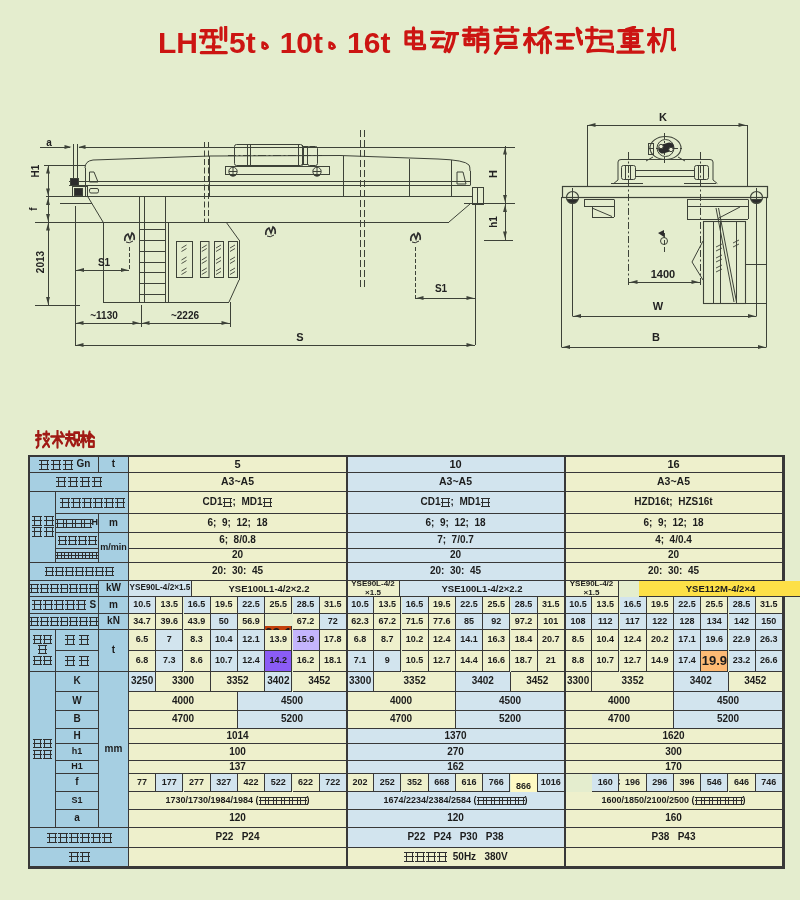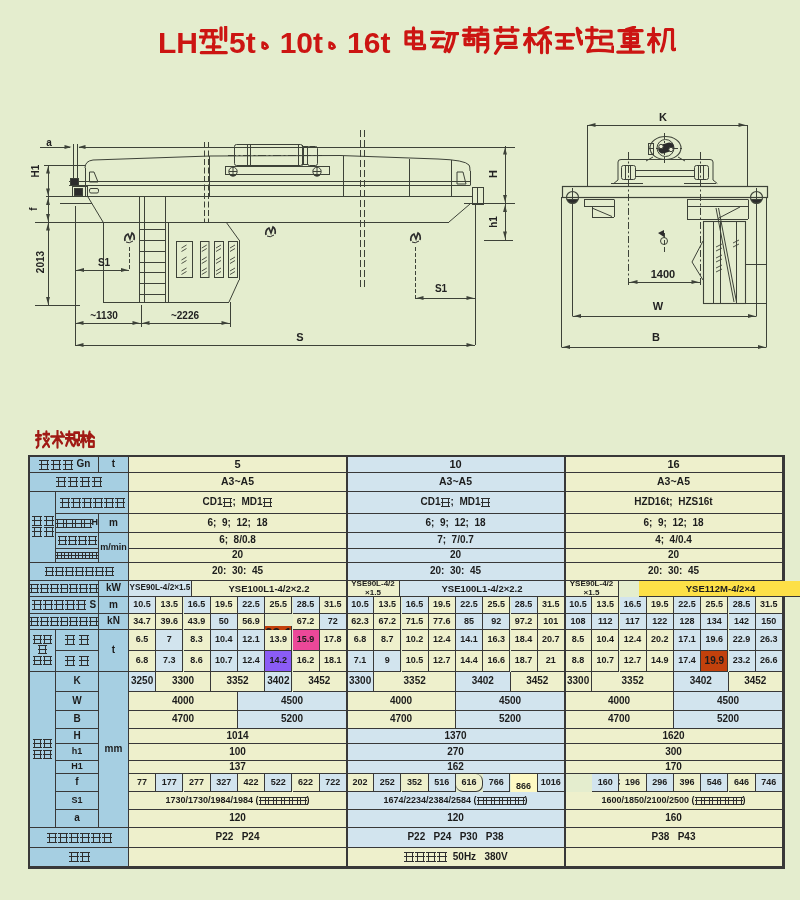--- a/index.html
+++ b/index.html
@@ -476,21 +476,21 @@
 <div class="cell" style="left:156.25px;top:630px;width:27.2px;height:21px;background:#d2e4ee;font-size:9px;">7</div>
 <div class="cell" style="left:156.25px;top:651px;width:27.2px;height:21px;background:#d2e4ee;font-size:9px;">7.3</div>
 <div class="cell" style="left:183.5px;top:630px;width:27.2px;height:21px;background:#eef0cc;font-size:9px;">8.3</div>
 <div class="cell" style="left:183.5px;top:651px;width:27.2px;height:21px;background:#eef0cc;font-size:9px;">8.6</div>
 <div class="cell" style="left:210.75px;top:630px;width:27.2px;height:21px;background:#d2e4ee;font-size:9px;">10.4</div>
 <div class="cell" style="left:210.75px;top:651px;width:27.2px;height:21px;background:#d2e4ee;font-size:9px;">10.7</div>
 <div class="cell" style="left:238.0px;top:630px;width:27.2px;height:21px;background:#d2e4ee;font-size:9px;">12.1</div>
 <div class="cell" style="left:238.0px;top:651px;width:27.2px;height:21px;background:#d2e4ee;font-size:9px;">12.4</div>
 <div class="cell" style="left:265.25px;top:630px;width:27.2px;height:21px;background:#eef0cc;font-size:9px;">13.9</div>
 <div class="cell" style="left:265.25px;top:651px;width:27.2px;height:21px;background:#8b5cf6;font-size:9px;">14.2</div>
-<div class="cell" style="left:292.5px;top:630px;width:27.2px;height:21px;background:#ec4899;font-size:9px;">15.9</div>
+<div class="cell" style="left:292.5px;top:630px;width:27.2px;height:21px;background:#c4b5fd;font-size:9px;">15.9</div>
 <div class="cell" style="left:292.5px;top:651px;width:27.2px;height:21px;background:#eef0cc;font-size:9px;">16.2</div>
 <div class="cell" style="left:319.75px;top:630px;width:27.2px;height:21px;background:#eef0cc;font-size:9px;">17.8</div>
 <div class="cell" style="left:319.75px;top:651px;width:27.2px;height:21px;background:#eef0cc;font-size:9px;">18.1</div>
 <div class="cell" style="left:347.0px;top:630px;width:27.2px;height:21px;background:#eef0cc;font-size:9px;">6.8</div>
 <div class="cell" style="left:347.0px;top:651px;width:27.2px;height:21px;background:#d2e4ee;font-size:9px;">7.1</div>
 <div class="cell" style="left:374.25px;top:630px;width:27.2px;height:21px;background:#eef0cc;font-size:9px;">8.7</div>
 <div class="cell" style="left:374.25px;top:651px;width:27.2px;height:21px;background:#d2e4ee;font-size:9px;">9</div>
 <div class="cell" style="left:401.5px;top:630px;width:27.2px;height:21px;background:#eef0cc;font-size:9px;">10.2</div>
 <div class="cell" style="left:401.5px;top:651px;width:27.2px;height:21px;background:#eef0cc;font-size:9px;">10.5</div>
 <div class="cell" style="left:428.75px;top:630px;width:27.2px;height:21px;background:#eef0cc;font-size:9px;">12.4</div>
@@ -507,21 +507,21 @@
 <div class="cell" style="left:565.0px;top:651px;width:27.2px;height:21px;background:#eef0cc;font-size:9px;">8.8</div>
 <div class="cell" style="left:592.25px;top:630px;width:27.2px;height:21px;background:#eef0cc;font-size:9px;">10.4</div>
 <div class="cell" style="left:592.25px;top:651px;width:27.2px;height:21px;background:#eef0cc;font-size:9px;">10.7</div>
 <div class="cell" style="left:619.5px;top:630px;width:27.2px;height:21px;background:#eef0cc;font-size:9px;">12.4</div>
 <div class="cell" style="left:619.5px;top:651px;width:27.2px;height:21px;background:#eef0cc;font-size:9px;">12.7</div>
 <div class="cell" style="left:646.75px;top:630px;width:27.2px;height:21px;background:#eef0cc;font-size:9px;">20.2</div>
 <div class="cell" style="left:646.75px;top:651px;width:27.2px;height:21px;background:#eef0cc;font-size:9px;">14.9</div>
 <div class="cell" style="left:674.0px;top:630px;width:27.2px;height:21px;background:#d2e4ee;font-size:9px;">17.1</div>
 <div class="cell" style="left:674.0px;top:651px;width:27.2px;height:21px;background:#d2e4ee;font-size:9px;">17.4</div>
 <div class="cell" style="left:701.25px;top:630px;width:27.2px;height:21px;background:#d2e4ee;font-size:9px;">19.6</div>
-<div class="cell" style="left:701.25px;top:651px;width:27.2px;height:21px;background:#c2410c;font-size:10px;">19.9</div>
+<div class="cell" style="left:701.25px;top:651px;width:27.2px;height:21px;background:#fdba74;font-size:13px;">19.9</div>
 <div class="cell" style="left:728.5px;top:630px;width:27.2px;height:21px;background:#d2e4ee;font-size:9px;">22.9</div>
 <div class="cell" style="left:728.5px;top:651px;width:27.2px;height:21px;background:#d2e4ee;font-size:9px;">23.2</div>
 <div class="cell" style="left:755.75px;top:630px;width:27.2px;height:21px;background:#d2e4ee;font-size:9px;">26.3</div>
 <div class="cell" style="left:755.75px;top:651px;width:27.2px;height:21px;background:#d2e4ee;font-size:9px;">26.6</div>
 <div class="cell" style="left:30px;top:672px;width:26.0px;height:156px;background:#a6cfe2;font-size:9px;">
     <div><span class="c" style="width:9px;height:9px;margin:0 0.5px;vertical-align:-1px;background:linear-gradient(#2e2e2e,#2e2e2e) 0 0/9px 1px,linear-gradient(#2e2e2e,#2e2e2e) 0 4px/9px 1px,linear-gradient(#2e2e2e,#2e2e2e) 0 8px/9px 1px,linear-gradient(#2e2e2e,#2e2e2e) 1px 0/1px 9px,linear-gradient(#2e2e2e,#2e2e2e) 7px 0/1px 9px;background-repeat:no-repeat;"></span><span class="c" style="width:9px;height:9px;margin:0 0.5px;vertical-align:-1px;background:linear-gradient(#2e2e2e,#2e2e2e) 0 0/9px 1px,linear-gradient(#2e2e2e,#2e2e2e) 0 4px/9px 1px,linear-gradient(#2e2e2e,#2e2e2e) 0 8px/9px 1px,linear-gradient(#2e2e2e,#2e2e2e) 1px 0/1px 9px,linear-gradient(#2e2e2e,#2e2e2e) 7px 0/1px 9px;background-repeat:no-repeat;"></span><br><span class="c" style="width:9px;height:9px;margin:0 0.5px;vertical-align:-1px;background:linear-gradient(#2e2e2e,#2e2e2e) 0 0/9px 1px,linear-gradient(#2e2e2e,#2e2e2e) 0 4px/9px 1px,linear-gradient(#2e2e2e,#2e2e2e) 0 8px/9px 1px,linear-gradient(#2e2e2e,#2e2e2e) 1px 0/1px 9px,linear-gradient(#2e2e2e,#2e2e2e) 7px 0/1px 9px;background-repeat:no-repeat;"></span><span class="c" style="width:9px;height:9px;margin:0 0.5px;vertical-align:-1px;background:linear-gradient(#2e2e2e,#2e2e2e) 0 0/9px 1px,linear-gradient(#2e2e2e,#2e2e2e) 0 4px/9px 1px,linear-gradient(#2e2e2e,#2e2e2e) 0 8px/9px 1px,linear-gradient(#2e2e2e,#2e2e2e) 1px 0/1px 9px,linear-gradient(#2e2e2e,#2e2e2e) 7px 0/1px 9px;background-repeat:no-repeat;"></span></div>
   </div>
 <div class="cell" style="left:56px;top:672px;width:43.0px;height:20px;background:#a6cfe2;font-size:10px;">K</div>
 <div class="cell" style="left:56px;top:692px;width:43.0px;height:19px;background:#a6cfe2;font-size:10px;">W</div>
 <div class="cell" style="left:56px;top:711px;width:43.0px;height:18px;background:#a6cfe2;font-size:10px;">B</div>
@@ -570,22 +570,22 @@
 <div class="cell" style="left:156.25px;top:774px;width:27.2px;height:18px;background:#d2e4ee;font-size:9px;">177</div>
 <div class="cell" style="left:183.5px;top:774px;width:27.2px;height:18px;background:#eef0cc;font-size:9px;">277</div>
 <div class="cell" style="left:210.75px;top:774px;width:27.2px;height:18px;background:#d2e4ee;font-size:9px;">327</div>
 <div class="cell" style="left:238.0px;top:774px;width:27.2px;height:18px;background:#eef0cc;font-size:9px;">422</div>
 <div class="cell" style="left:265.25px;top:774px;width:27.2px;height:18px;background:#d2e4ee;font-size:9px;">522</div>
 <div class="cell" style="left:292.5px;top:774px;width:27.2px;height:18px;background:#eef0cc;font-size:9px;">622</div>
 <div class="cell" style="left:319.75px;top:774px;width:27.2px;height:18px;background:#d2e4ee;font-size:9px;">722</div>
 <div class="cell" style="left:347.0px;top:774px;width:27.2px;height:18px;background:#eef0cc;font-size:9px;">202</div>
 <div class="cell" style="left:374.25px;top:774px;width:27.2px;height:18px;background:#d2e4ee;font-size:9px;">252</div>
 <div class="cell" style="left:401.5px;top:774px;width:27.2px;height:18px;background:#eef0cc;font-size:9px;">352</div>
-<div class="cell" style="left:428.75px;top:774px;width:27.2px;height:18px;background:#d2e4ee;font-size:9px;">516</div>
-<div class="cell" style="left:456.0px;top:774px;width:27.2px;height:18px;background:#eef0cc;font-size:9px;border-radius:7px;">616</div>
+<div class="cell" style="left:428.75px;top:774px;width:27.2px;height:18px;background:#d2e4ee;font-size:9px;">668</div>
+<div class="cell" style="left:456.0px;top:774px;width:27.2px;height:18px;background:#eef0cc;font-size:9px;">616</div>
 <div class="cell" style="left:483.25px;top:774px;width:27.2px;height:18px;background:#d2e4ee;font-size:9px;">766</div>
 <div class="cell" style="left:510.5px;top:774px;width:27.2px;height:27px;background:#fef9c3;font-size:9px;">866</div>
 <div class="cell" style="left:537.75px;top:774px;width:27.2px;height:18px;background:#d2e4ee;font-size:9px;">1016</div>
 <div class="cell" style="left:565.0px;top:774px;width:27.2px;height:18px;background:#eef0cc;font-size:9px;margin-left:43px;">130</div>
 <div class="cell" style="left:592.25px;top:774px;width:27.2px;height:18px;background:#d2e4ee;font-size:9px;">160</div>
 <div class="cell" style="left:619.5px;top:774px;width:27.2px;height:18px;background:#eef0cc;font-size:9px;">196</div>
 <div class="cell" style="left:646.75px;top:774px;width:27.2px;height:18px;background:#d2e4ee;font-size:9px;">296</div>
 <div class="cell" style="left:674.0px;top:774px;width:27.2px;height:18px;background:#eef0cc;font-size:9px;">396</div>
 <div class="cell" style="left:701.25px;top:774px;width:27.2px;height:18px;background:#d2e4ee;font-size:9px;">546</div>
 <div class="cell" style="left:728.5px;top:774px;width:27.2px;height:18px;background:#eef0cc;font-size:9px;">646</div>

